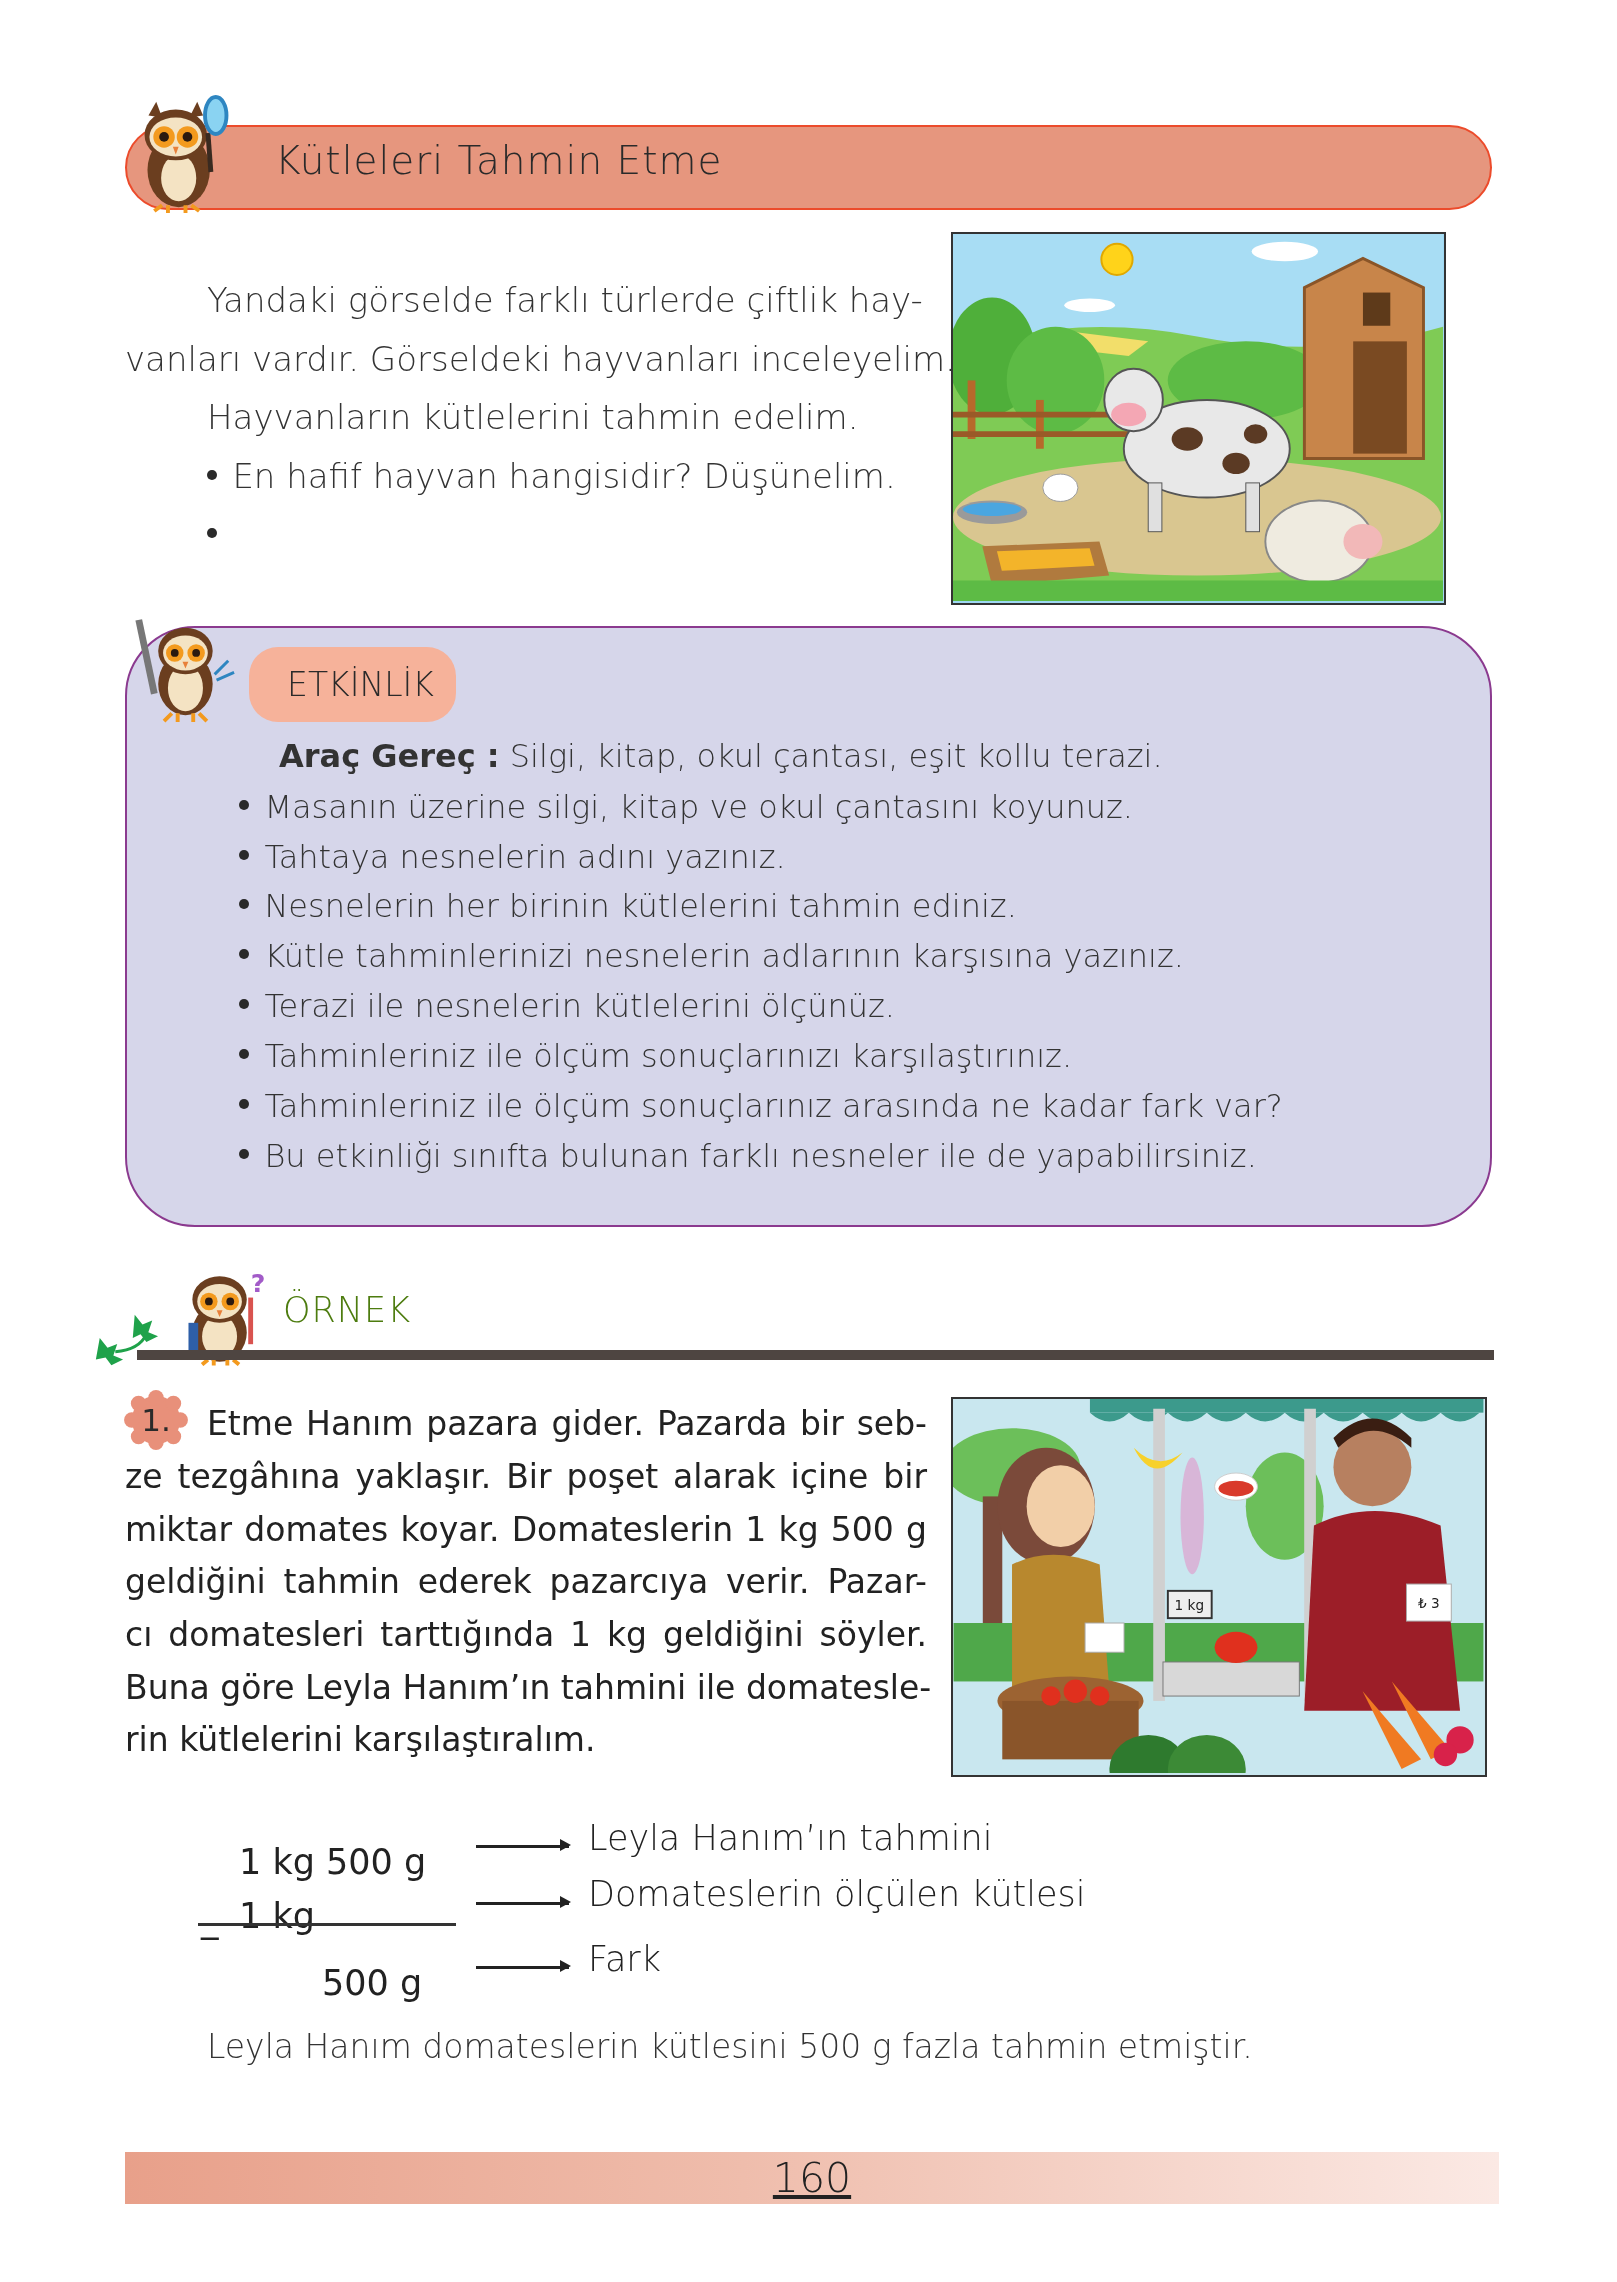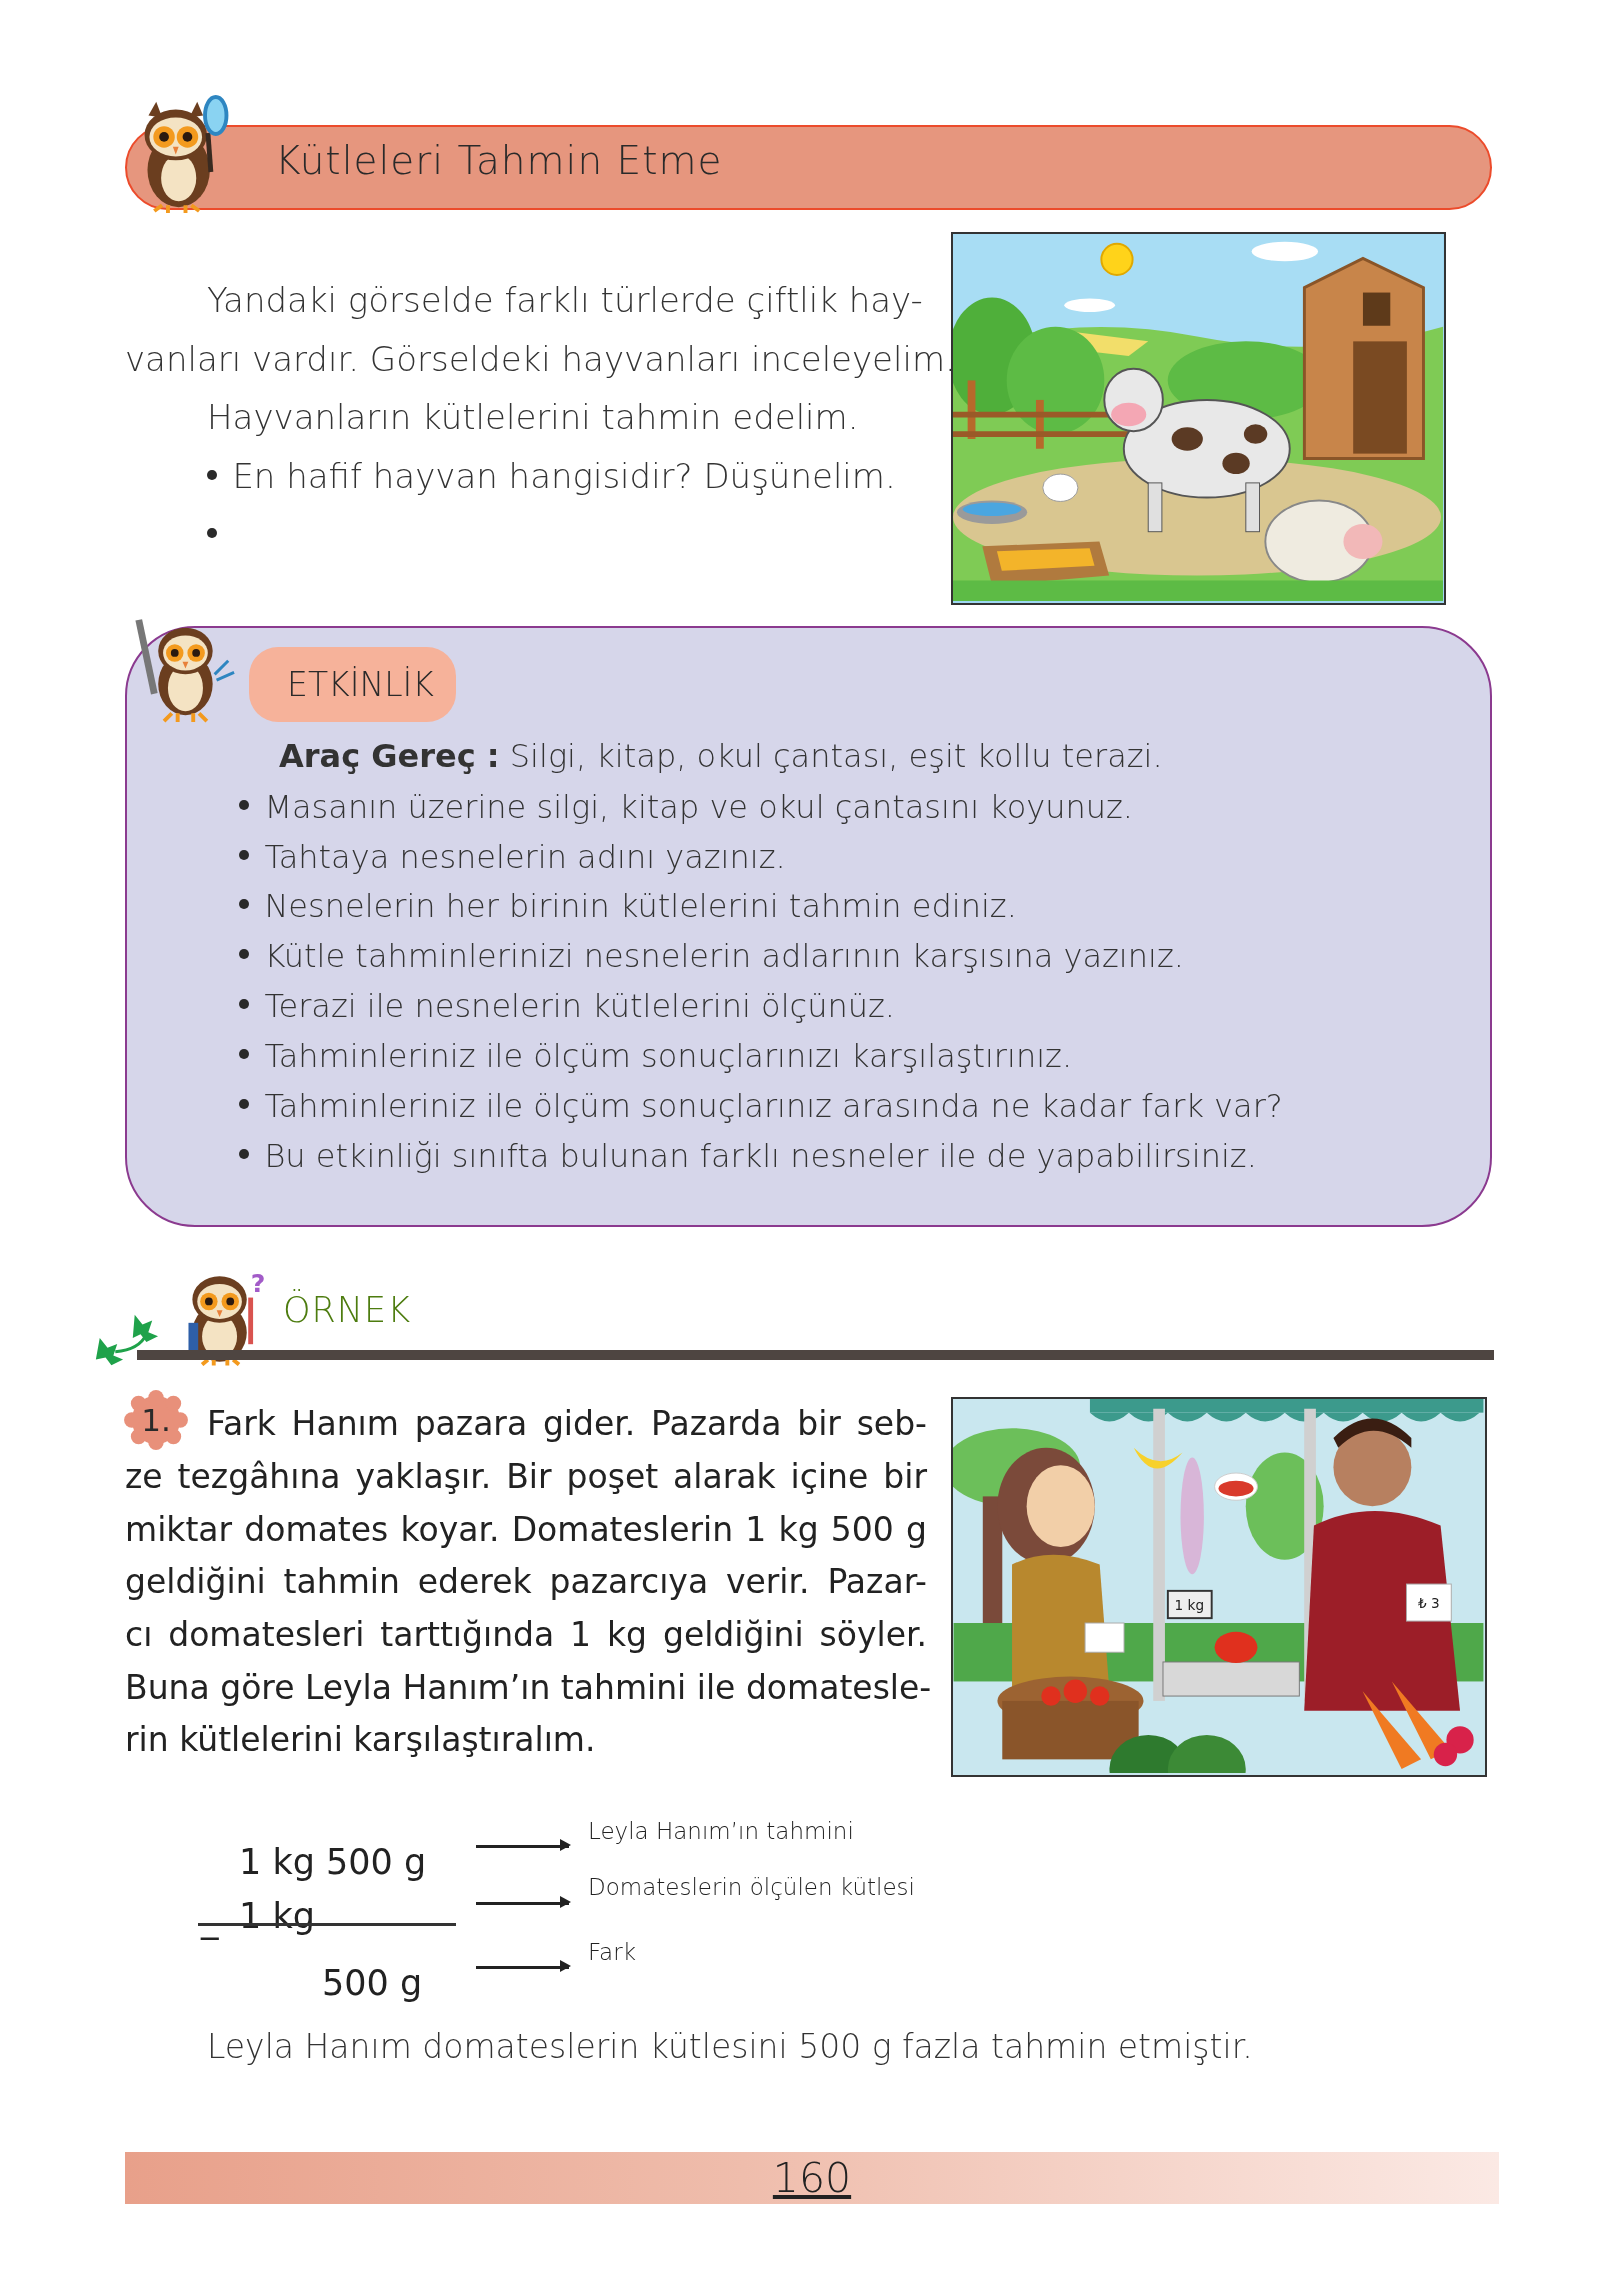--- a/index.html
+++ b/index.html
@@ -45,21 +45,21 @@
 
   .market { left:951px; top:1397px; width:536px; height:380px; border:2.9px solid #333; box-sizing:border-box; overflow:hidden; background:#C9E7EF; }
 
   
   .calc { font-size:35px; color:#222; }
   .calc-num { position:absolute; white-space:nowrap; text-align:right;margin-top:24px; }
   .calc-rule { left:198px; top:1923px; width:258px; height:2.9px; background:#333; }
   .arrow { position:absolute; width:93px; height:2.9px; background:#222; }
   .arrow::after { content:""; position:absolute; right:-2px; top:-5.9px; border-left:11.7px solid #222;
                   border-top:6.8px solid transparent; border-bottom:6.8px solid transparent; }
-  .calc-label { position:absolute; white-space:nowrap; font-size:23px; color:#222; font-weight:300; }
+  .calc-label { position:absolute; white-space:nowrap; font-size:35px; color:#222; font-weight:300; }
 
   .conclusion { left:207px; top:2027px; font-size:33px; color:#333; white-space:nowrap; font-weight:300; }
 
   .footer { left:125px; top:2152px; width:1374px; height:52px;
             background:linear-gradient(to right, #E8A08A 0%, #EFBDAC 45%, #FBE9E4 100%); }
   .page-num { left:125px; top:2152px; width:1374px; height:52px; line-height:52px; text-align:center;
               font-size:41px; color:#222; font-weight:300;text-decoration:underline; }
 </style>
 </head>
 <body>
@@ -194,21 +194,21 @@
       <circle cx="60" cy="31" r="8"></circle>
     <circle cx="17" cy="14" r="8"></circle>
       <circle cx="53" cy="14" r="8"></circle>
     <circle cx="17" cy="48" r="8"></circle>
       <circle cx="53" cy="48" r="8"></circle>
   </g>
 </svg>
 <div class="abs badge-text">1.</div>
 
 <div class="ex-line" style="left:207px;top:1404px;width:720px;">
-    <div class="ex-justify" style="width:720px">Fark Hanım pazara gider. Pazarda bir seb-</div>
+    <div class="ex-justify" style="width:720px">Etme Hanım pazara gider. Pazarda bir seb-</div>
   </div>
 <div class="ex-line" style="top:1457px">
     <div class="ex-justify">ze tezgâhına yaklaşır. Bir poşet alarak içine bir</div>
   </div>
 <div class="ex-line" style="top:1510px">
     <div class="ex-justify">miktar domates koyar. Domateslerin 1 kg 500 g</div>
   </div>
 <div class="ex-line" style="top:1562px">
     <div class="ex-justify">geldiğini tahmin ederek pazarcıya verir. Pazar-</div>
   </div>

